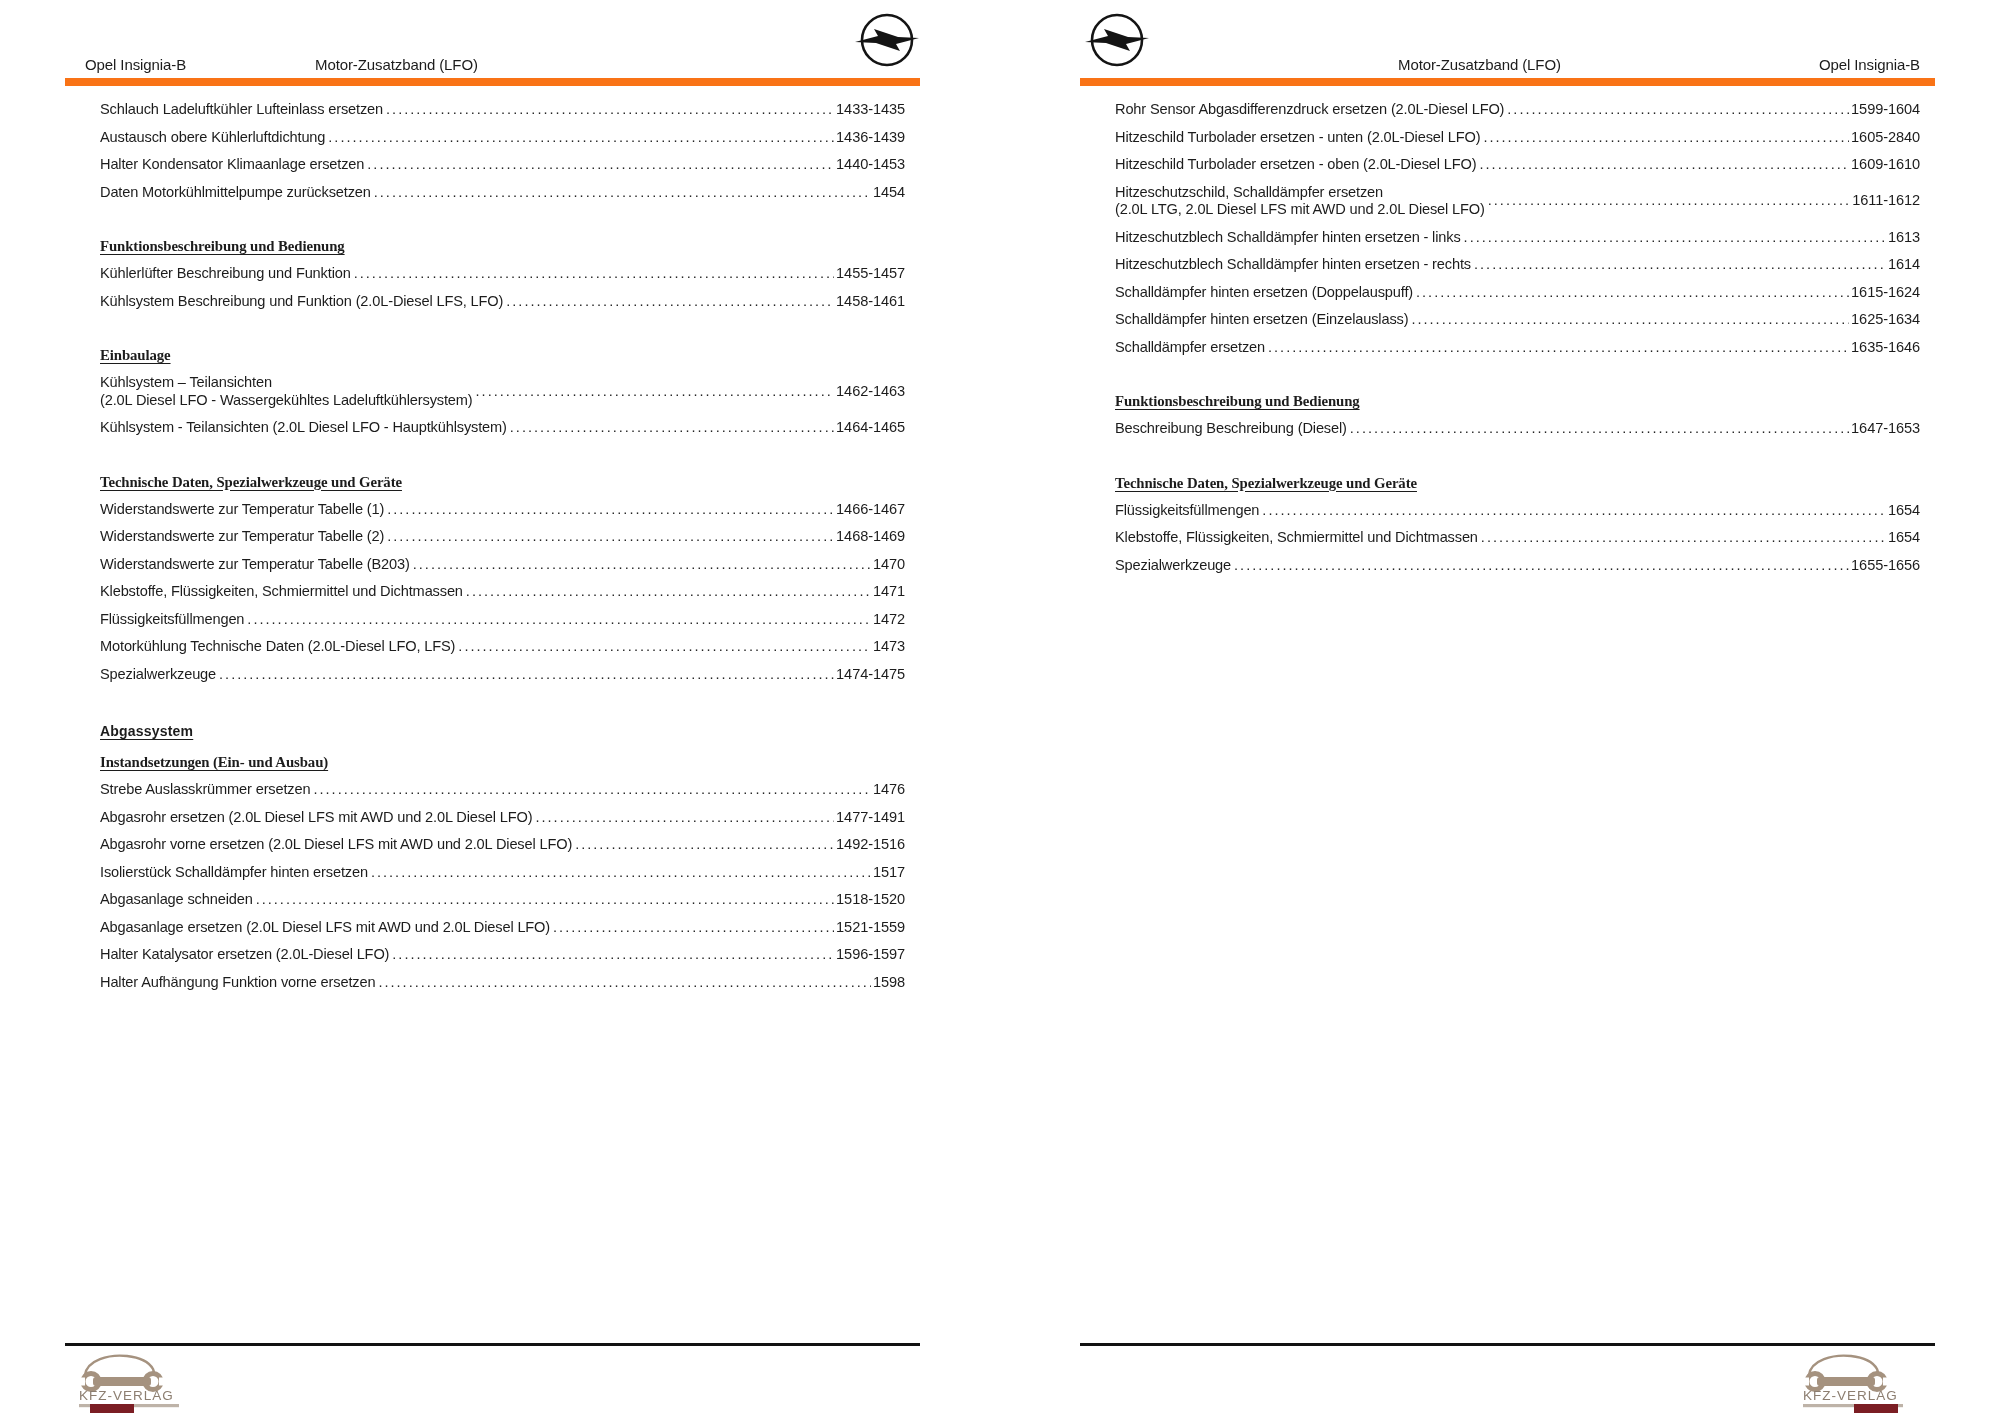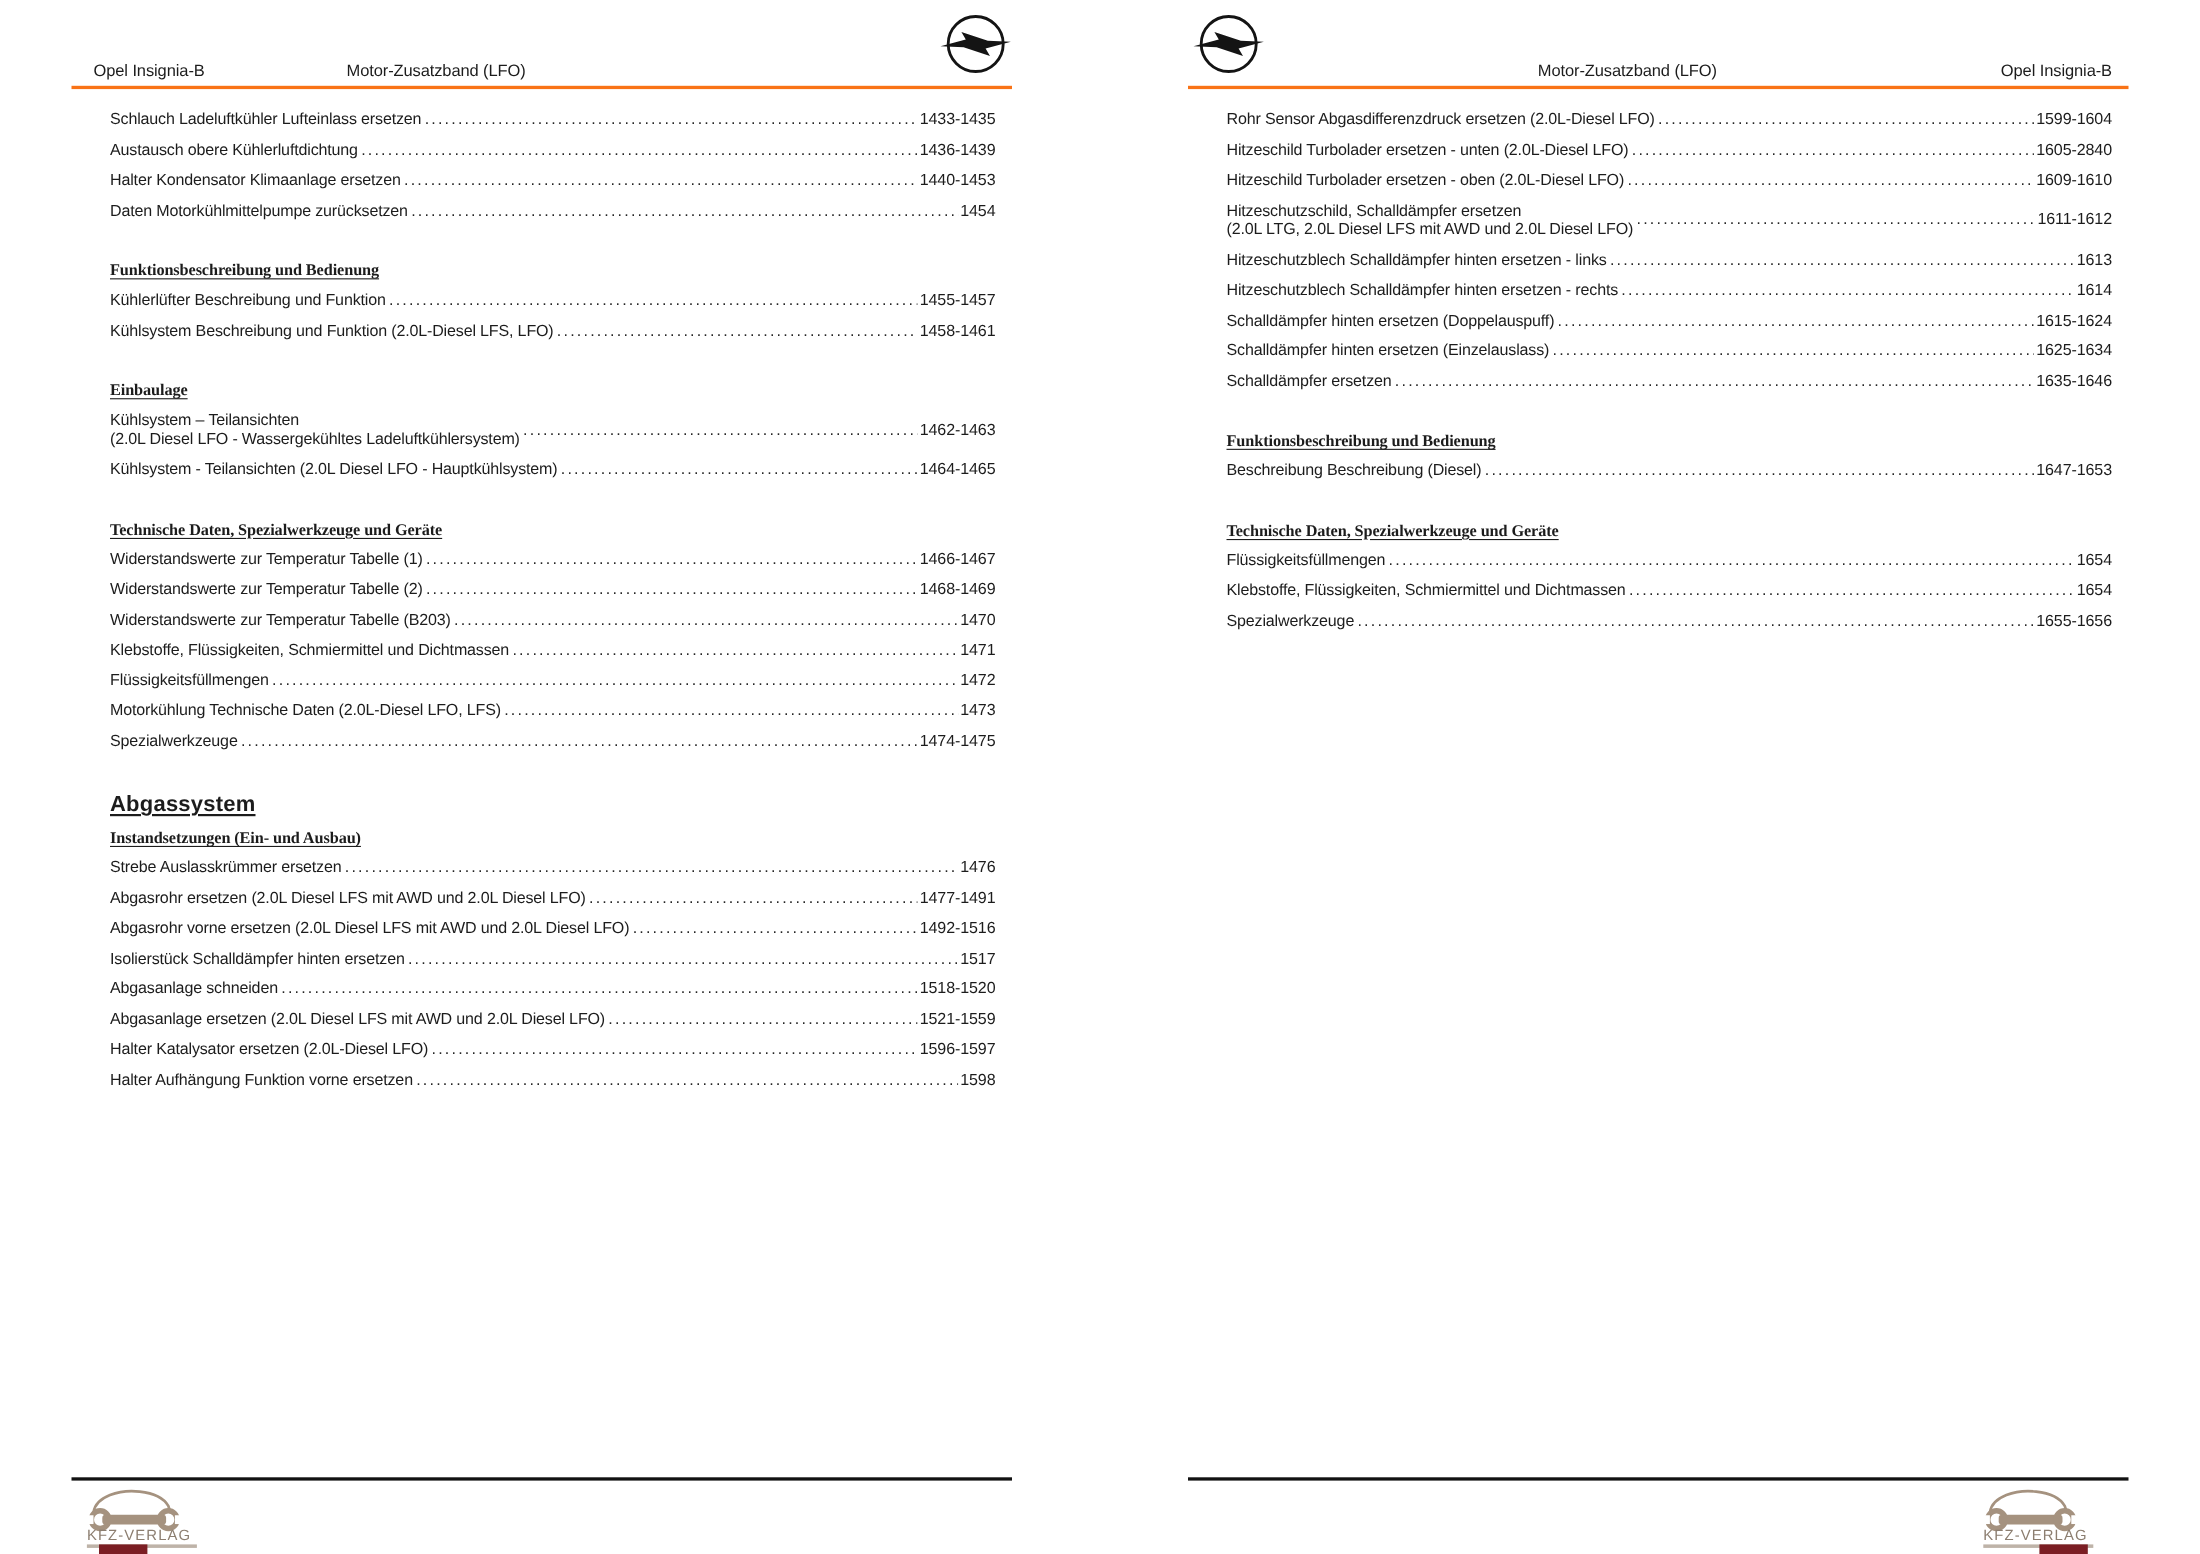--- a/index.html
+++ b/index.html
@@ -6,41 +6,41 @@
   body{
     width:2000px;height:1413px;position:relative;background:#ffffff;
     font-family:"Liberation Sans","DejaVu Sans",sans-serif;color:#1c1c1c;
     overflow:hidden;
   }
   .page{position:absolute;top:0;width:855px;height:1413px;background:#fff;}
   #page-0{left:65px;}
   #page-1{left:1080px;}
 
   
-  .pg-header{position:absolute;top:0;left:0;right:0;height:78px;border-bottom:3px solid #f97316;}
+  .pg-header{position:absolute;top:0;left:0;right:0;height:78px;border-bottom:8px solid #f97316;}
   .pg-header .h-txt{position:absolute;bottom:5px;font-size:15px;letter-spacing:-0.1px;white-space:nowrap;}
   #page-0 .h-left{left:20px;}
   #page-0 .h-center{left:250px;}
   #page-1 .h-center{left:318px;}
   #page-1 .h-right{right:15px;}
   .opel-logo{position:absolute;top:10px;width:66px;height:60px;}
   #page-0 .opel-logo{right:0;}
   #page-1 .opel-logo{left:4px;}
 
   
   .toc{position:absolute;top:101px;left:35px;right:15px;}
   .row{display:flex;align-items:center;margin-bottom:10px;}
   .row .t{font-size:14.6px;line-height:17.5px;letter-spacing:-0.15px;white-space:nowrap;}
   .row .leader{flex:1 1 auto;overflow:hidden;white-space:nowrap;height:17.5px;line-height:17.5px;
     font-size:14.6px;letter-spacing:2px;color:#242424;margin-left:3px;min-width:12px;}
   .row .leader::after{content:"................................................................................................................................................................................................";}
   .row .p{font-size:14.6px;line-height:17.5px;letter-spacing:-0.1px;white-space:nowrap;padding-left:2px;}
   .h2{font-weight:bold;font-size:14.8px;line-height:18px;letter-spacing:-0.1px;
       text-decoration:underline;text-underline-offset:3px;margin:36px 0 10px 0;font-family:Liberation Serif, serif;}
-  .h1{font-weight:bold;font-size:20px;line-height:20px;letter-spacing:0.2px;
+  .h1{font-weight:bold;font-size:14px;line-height:20px;letter-spacing:0.2px;
       text-decoration:underline;text-underline-offset:3px;margin:38px 0 10px 0;}
   .h1 + .h2{margin-top:12px;}
 
   
   .pg-footer{position:absolute;top:1343px;left:0;right:0;height:70px;border-top:3px solid #121212;}
   .kfz-logo{position:absolute;top:4px;width:132px;height:62px;}
   #page-0 .kfz-logo{left:12px;}
   #page-1 .kfz-logo{right:2px;}
   .red-marker{position:absolute;bottom:0;width:44px;height:9px;background:#7b1e24;}
   #page-0 .red-marker{left:25px;}

